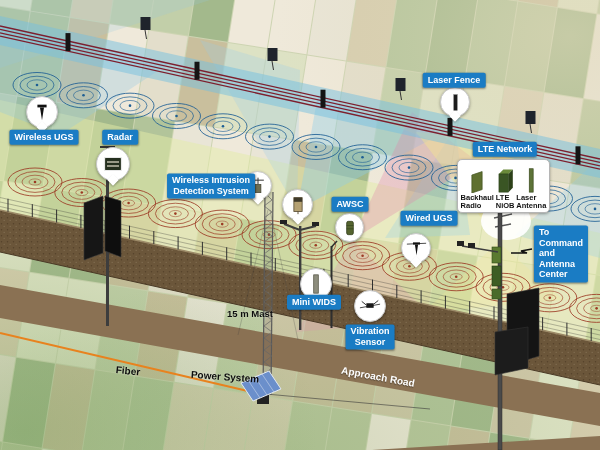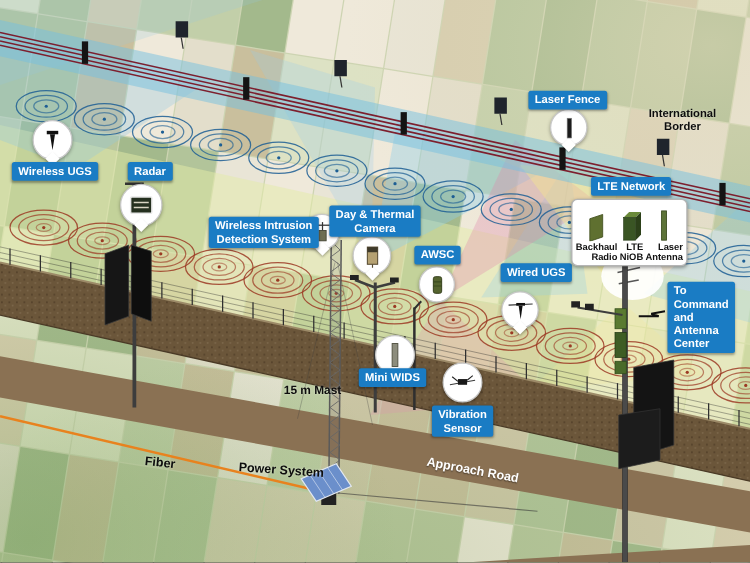--- a/index.html
+++ b/index.html
@@ -32,21 +32,21 @@
          font-weight:bold;font-size:9.5px;line-height:1.15;white-space:pre-line;text-align:center;
          text-shadow:0 0 2px rgba(255,255,255,.45);}
   .mtext.white{color:#fff;text-shadow:0 1px 1px rgba(0,0,0,.4);}
   
   .legend{position:absolute;z-index:3;left:457px;top:159px;width:93px;height:54px;
           background:#fff;border:1px solid #b5b5b5;border-radius:5px;
           box-shadow:0 1px 3px rgba(0,0,0,.35);display:flex;align-items:flex-end;
           justify-content:space-around;padding:3px 2px 2px 2px;box-sizing:border-box;}
   .legend .item{display:flex;flex-direction:column;align-items:center;gap:1px;}
   .legend .cap{font-size:7.5px;font-weight:bold;color:#111;line-height:1.1;
-               white-space:pre-line;text-align:right;}
+               white-space:pre-line;text-align:left;}
 </style>
 </head>
 <body>
 
 <div class="scene">
 
   <div class="fields">
     <div id="fields-inner">
         <div style="position:absolute;left:80px;top:172px;width:39px;height:85px;background:#cfc7a8"></div>
         <div style="position:absolute;left:120px;top:172px;width:39px;height:85px;background:#dde2c4"></div>
@@ -491,34 +491,30 @@
         <line x1="-4" y1="-1" x2="-9" y2="-5" stroke="#222" stroke-width="1"></line>
         <line x1="4" y1="-2" x2="9" y2="-6" stroke="#222" stroke-width="1"></line>
         <rect x="-4" y="-3" width="8" height="5" fill="#1a1a1a"></rect>
       </svg>
   </div>
 
   <div class="chip" style="left:44px;top:137px">Wireless UGS</div>
   <div class="chip" style="left:120px;top:137px">Radar</div>
   <div class="chip" style="left:211px;top:186px">Wireless Intrusion
 Detection System</div>
-  <div class="chip" style="left:300px;top:177px">Day &amp; Thermal
-Camera</div>
   <div class="chip" style="left:350px;top:204px">AWSC</div>
   <div class="chip" style="left:454px;top:80px">Laser Fence</div>
   <div class="chip" style="left:505px;top:149px">LTE Network</div>
   <div class="chip" style="left:429px;top:218px">Wired UGS</div>
   <div class="chip left" style="left:561px;top:254px">To Command
 and Antenna Center</div>
   <div class="chip" style="left:314px;top:302px">Mini WIDS</div>
   <div class="chip" style="left:370px;top:337px">Vibration
 Sensor</div>
 
-  <div class="mtext" style="left:546px;top:96px;font-size:9px">International
-Border</div>
   <div class="mtext" style="left:250px;top:314px">15 m Mast</div>
   <div class="mtext" style="left:128px;top:371px;transform:translate(-50%,-50%) rotate(6deg);font-size:10px">Fiber</div>
   <div class="mtext" style="left:225px;top:377px;transform:translate(-50%,-50%) rotate(4deg);font-size:10px">Power System</div>
   <div class="mtext white" style="left:378px;top:377px;transform:translate(-50%,-50%) rotate(10.5deg);font-size:10px">Approach Road</div>
 
   <div class="legend">
     <div class="item">
       <svg width="20" height="24" viewBox="0 0 20 28">
         <polygon points="4,7 16,3 16,24 4,28" fill="#5f7030" stroke="#41501e" stroke-width="0.8"></polygon>
       </svg>

